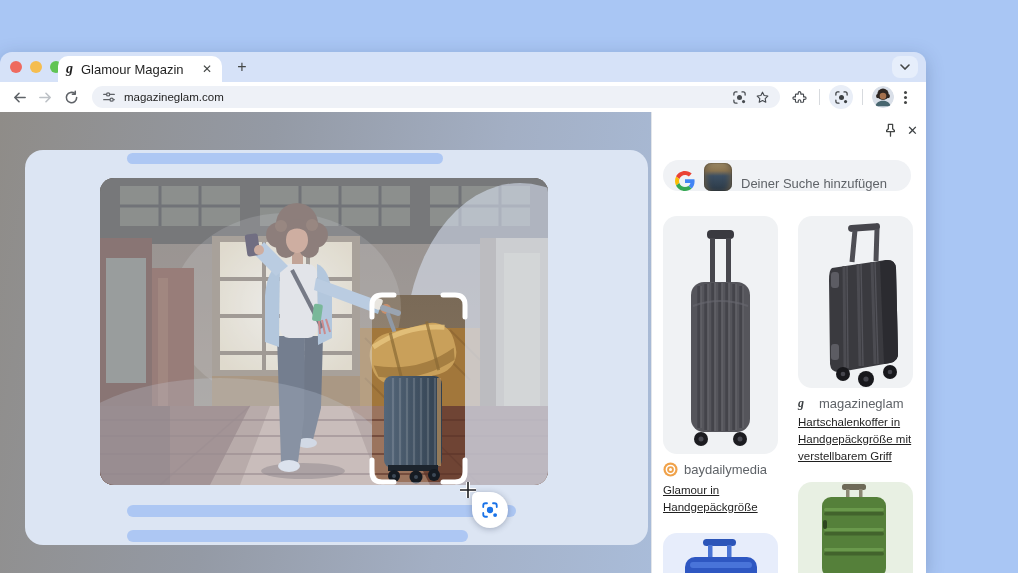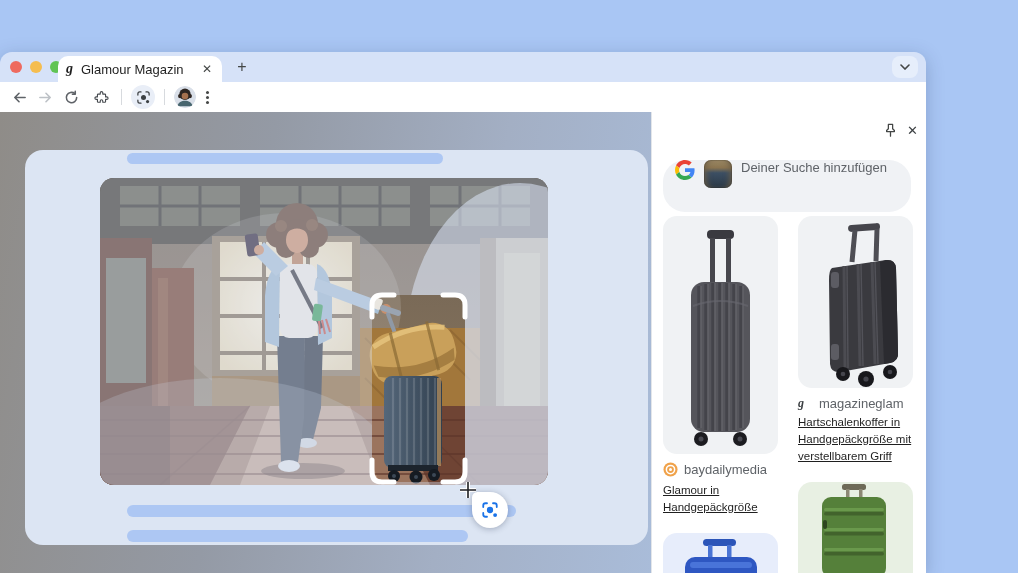--- a/index.html
+++ b/index.html
@@ -58,22 +58,22 @@
   .lens-fab { position:absolute; left:472px; top:380px; width:36px; height:36px; background:#fff;
     border-radius:6px 20px 20px 20px; box-shadow:0 1px 6px rgba(20,30,60,.3);
     display:flex; align-items:center; justify-content:center; }
 
   
   .panel { width:275px; height:461px; background:#fff; position:relative; overflow:hidden;
     border-left:1px solid #e3e6ea; }
   .panel-pin { position:absolute; left:230px; top:10px; width:17px; height:17px; }
   .panel-close { position:absolute; left:252px; top:10px; width:17px; height:17px; font-size:13px;
     color:#3c4043; text-align:center; line-height:17px; }
-  .search-pill { position:absolute; left:11px; top:48px; width:248px; height:52px; background:#f0f2f5;
-    border-radius:22px; display:flex; align-items:flex-start; padding:0 12px; gap:9px; }
+  .search-pill { position:absolute; left:11px; top:48px; width:248px; height:31px; background:#f0f2f5;
+    border-radius:22px; display:flex; align-items:flex-end; padding:0 12px; gap:9px; }
   .g-logo { width:20px; height:20px; flex:0 0 auto; }
   .search-thumb { width:28px; height:28px; border-radius:7px; flex:0 0 auto;
     background:linear-gradient(180deg,#9c8a66 0%,#8a7450 28%,#3c4f63 46%,#2b3946 100%);
     box-shadow:inset 0 0 0 1px rgba(0,0,0,.12), inset 6px 0 6px -4px #6b5d46, inset -6px 0 6px -4px #6b5d46; }
   .search-placeholder { font-size:13px; color:#5f6368; white-space:nowrap; }
 
   .img-card { position:absolute; background:#f0f2f4; border-radius:14px; overflow:hidden; }
   .card1-img { left:11px; top:104px; width:115px; height:238px; }
   .card2-img { left:146px; top:104px; width:115px; height:172px; }
   .card3-img { left:11px; top:421px; width:115px; height:40px; background:#e7edfb; border-radius:14px 14px 0 0; }
@@ -121,20 +121,36 @@
       <svg width="15" height="15" viewBox="0 0 16 16">
           <path d="M2 8h11M8.5 3.5L13 8l-4.5 4.5" fill="none" stroke="#bdc1c6" stroke-width="1.7" stroke-linecap="round" stroke-linejoin="round"></path>
         </svg>
     </span>
     <span class="nav-ico">
       <svg width="15" height="15" viewBox="0 0 16 16">
           <path d="M13.5 8A5.5 5.5 0 1 1 11.6 3.9" fill="none" stroke="#5f6368" stroke-width="1.7" stroke-linecap="round"></path>
           <path d="M12 1.5v3h-3" fill="none" stroke="#5f6368" stroke-width="1.7" stroke-linecap="round" stroke-linejoin="round"></path>
         </svg>
     </span>
+    <div class="address-bar">
+      <svg width="14" height="14" viewBox="0 0 16 16">
+          <path d="M2 5h3M9 5h5M2 11h7M13 11h1" stroke="#5f6368" stroke-width="1.5" stroke-linecap="round"></path>
+          <circle cx="7" cy="5" r="1.8" fill="#eef1f7" stroke="#5f6368" stroke-width="1.5"></circle>
+          <circle cx="11" cy="11" r="1.8" fill="#eef1f7" stroke="#5f6368" stroke-width="1.5"></circle>
+        </svg>
+      <span class="url-text">magazineglam.com</span>
+      <svg width="15" height="15" viewBox="0 0 24 24">
+          <path d="M8 3H6a3 3 0 0 0-3 3v2M16 3h2a3 3 0 0 1 3 3v2M3 16v2a3 3 0 0 0 3 3h2" fill="none" stroke="#474b50" stroke-width="2" stroke-linecap="round"></path>
+          <circle cx="12" cy="12" r="4" fill="#474b50"></circle>
+          <circle cx="18.5" cy="18.5" r="2.5" fill="#474b50"></circle>
+        </svg>
+      <svg width="15" height="15" viewBox="0 0 24 24">
+          <path d="M12 3.5l2.6 5.3 5.9.9-4.2 4.1 1 5.8-5.3-2.8-5.3 2.8 1-5.8L3.5 9.7l5.9-.9z" fill="none" stroke="#474b50" stroke-width="1.8" stroke-linejoin="round"></path>
+        </svg>
+    </div>
     <div class="tb-right">
       <span class="nav-ico">
         <svg width="15" height="15" viewBox="0 0 24 24">
             <path d="M20.5 11h-2V7.5a1 1 0 0 0-1-1H14v-2a2 2 0 0 0-4 0v2H6.5a1 1 0 0 0-1 1V11h-2a2 2 0 0 0 0 4h2v3.5a1 1 0 0 0 1 1H10v-2a2 2 0 0 1 4 0v2h3.5a1 1 0 0 0 1-1V15h2a2 2 0 0 0 0-4z" fill="none" stroke="#474b50" stroke-width="1.8" stroke-linejoin="round"></path>
           </svg>
       </span>
       <span class="tb-divider"></span>
       <span class="lens-active-btn">
         <svg width="15" height="15" viewBox="0 0 24 24">
             <path d="M8 3H6a3 3 0 0 0-3 3v2M16 3h2a3 3 0 0 1 3 3v2M3 16v2a3 3 0 0 0 3 3h2" fill="none" stroke="#3c4043" stroke-width="2" stroke-linecap="round"></path>

